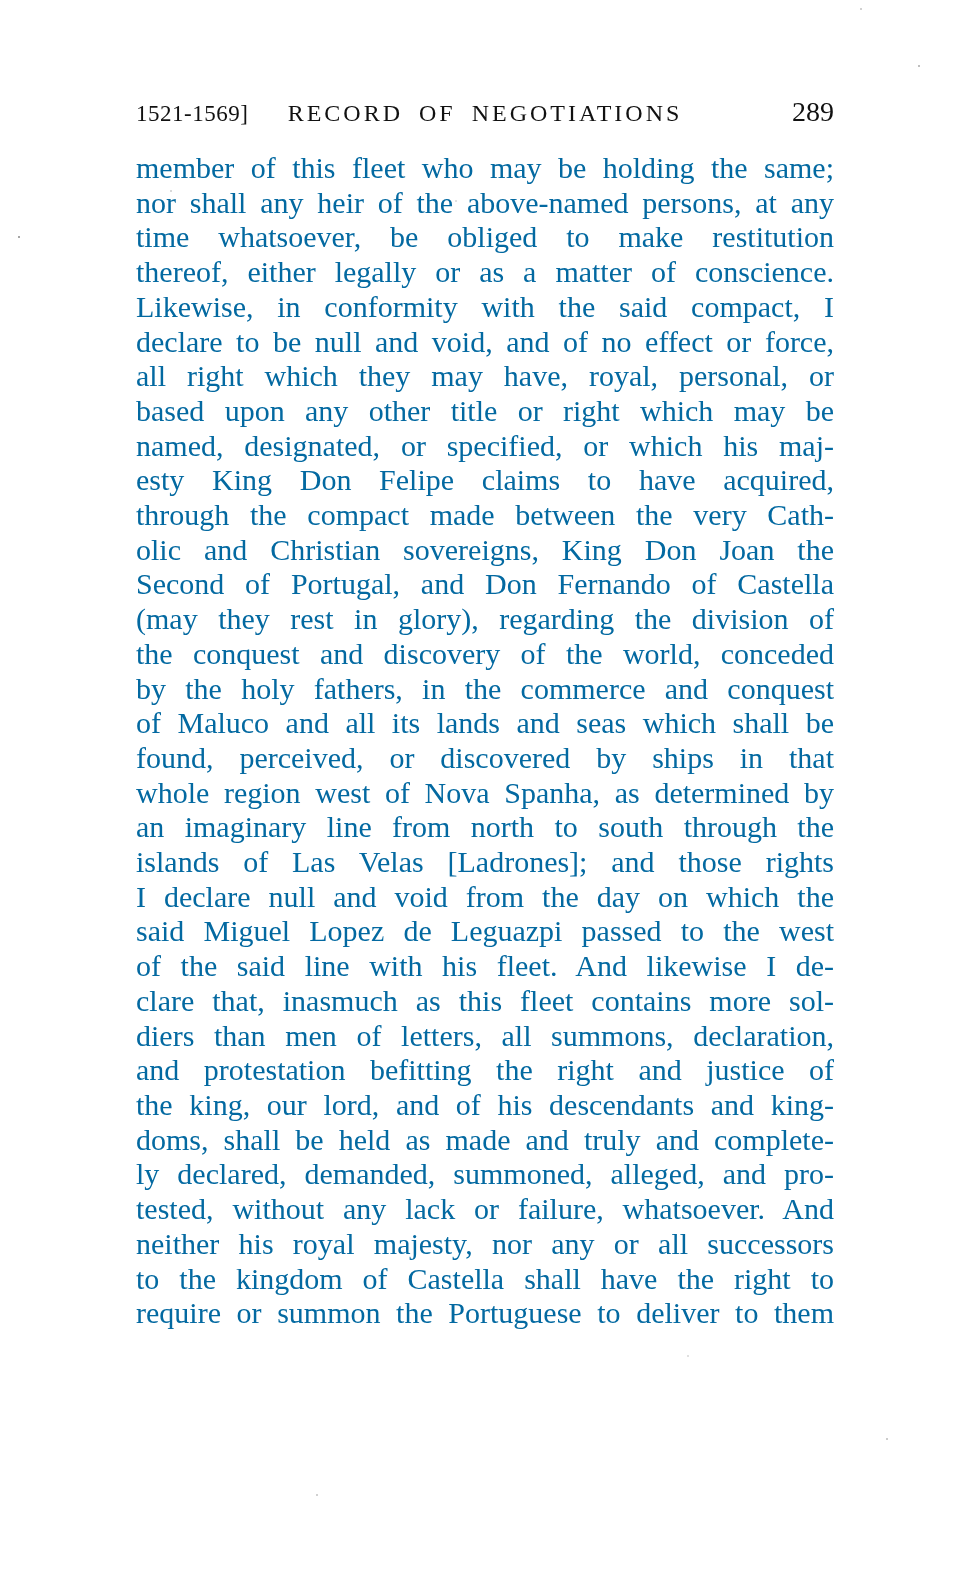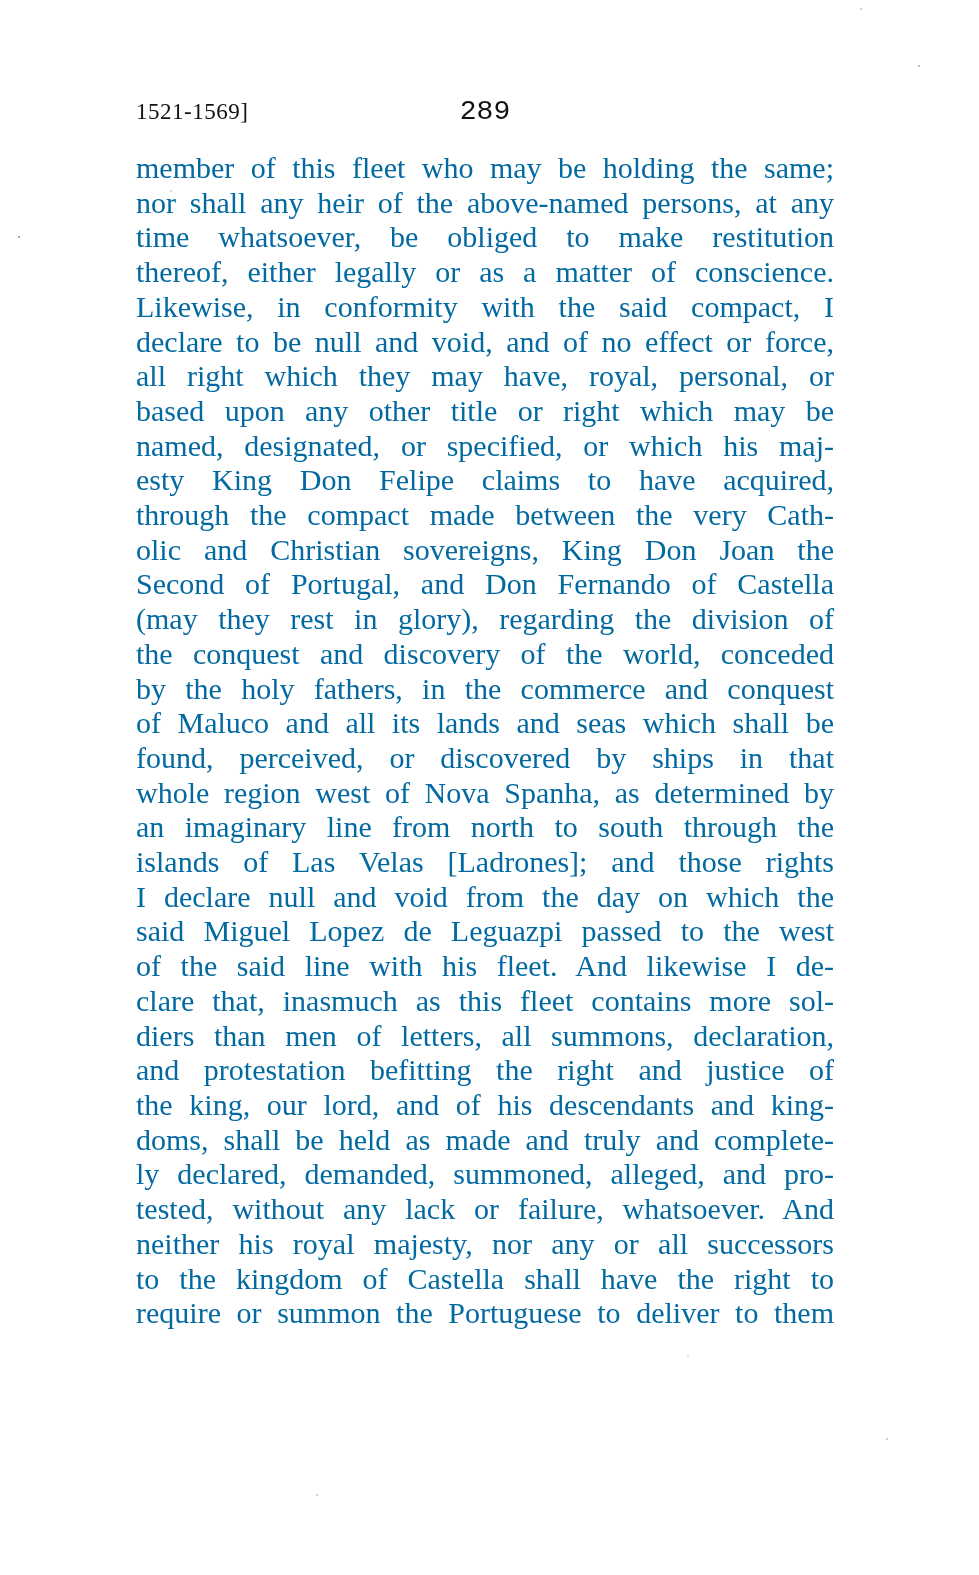--- a/index.html
+++ b/index.html
@@ -36,21 +36,20 @@
     justify-self: center;
     font-size: 24px;
     letter-spacing: 3px;
     word-spacing: 7px;
     white-space: nowrap;
   }
   .header-pagenum {
     justify-self: end;
     font-size: 28px;
     font-variant-numeric: oldstyle-nums;
-    font-family: Liberation Mono, monospace;
   }
   .body-text {
     position: absolute;
     left: 136px;
     top: 151px;
     width: 698px;
     font-size: 30px;
     line-height: 34.7px;
     white-space: pre-line;
     text-align: justify;
@@ -75,20 +74,21 @@
   }
 </style>
 </head>
 <body>
 
 <div class="page">
   <div class="speckles"></div>
 
   <div class="running-header">
     <span class="header-date">1521-1569]</span>
+    <span class="header-title">RECORD OF NEGOTIATIONS</span>
     <span class="header-pagenum">289</span>
   </div>
 
   <div class="body-text">member of this fleet who may be holding the same;
 nor shall any heir of the above-named persons, at any
 time whatsoever, be obliged to make restitution
 thereof, either legally or as a matter of conscience.
 Likewise, in conformity with the said compact, I
 declare to be null and void, and of no effect or force,
 all right which they may have, royal, personal, or

